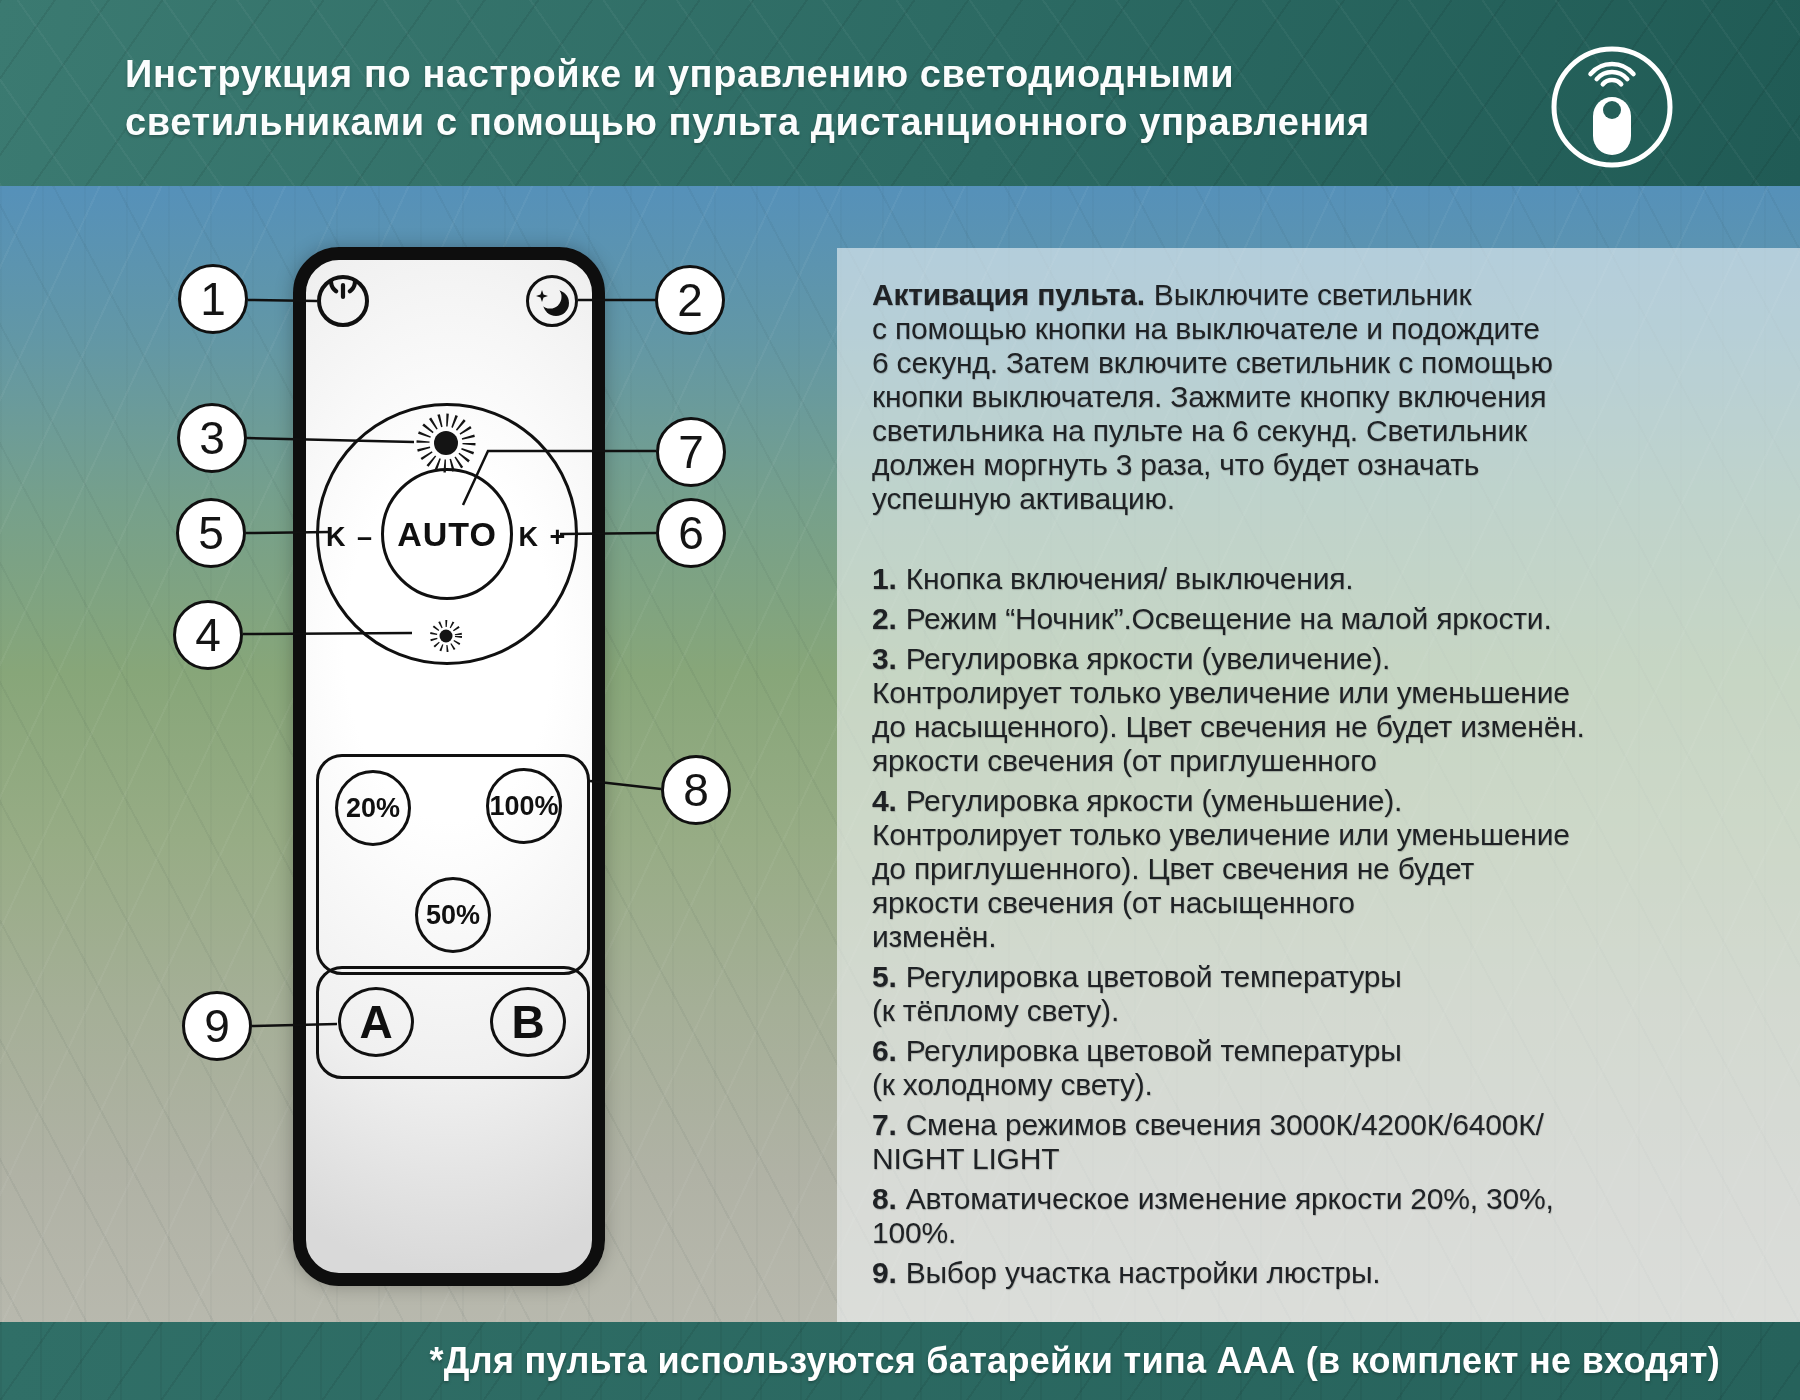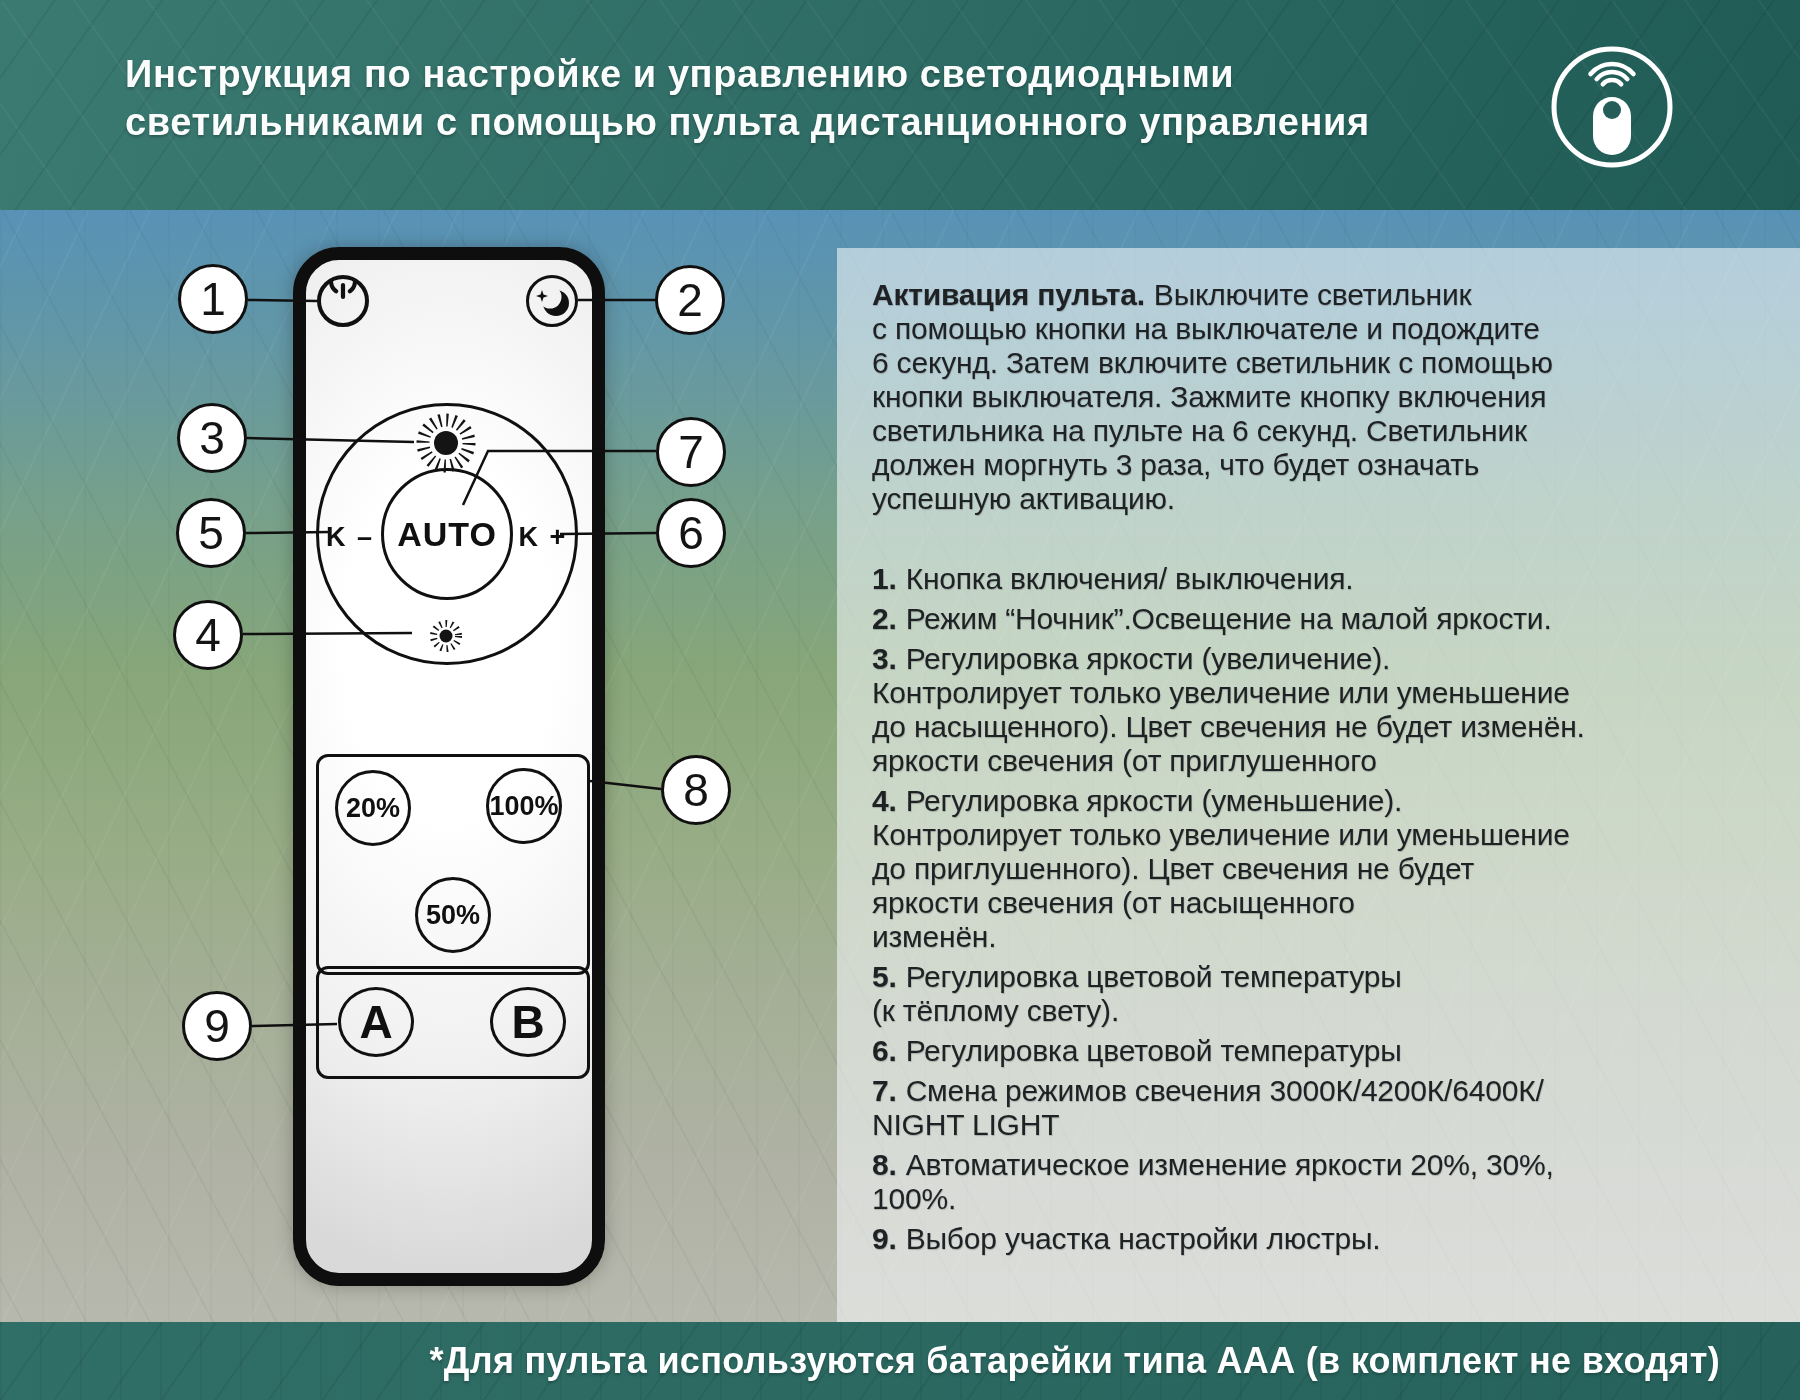--- a/index.html
+++ b/index.html
@@ -5,21 +5,21 @@
   html,body{margin:0;padding:0;}
   body{width:1800px;height:1400px;overflow:hidden;font-family:"Liberation Sans",sans-serif;}
   .page{position:relative;width:1800px;height:1400px;overflow:hidden;
     background:
       repeating-linear-gradient(115deg, rgba(255,255,255,0.045) 0 2px, transparent 2px 56px),
       repeating-linear-gradient(62deg, rgba(25,45,45,0.05) 0 2px, transparent 2px 56px),
       repeating-linear-gradient(90deg, rgba(25,45,45,0.03) 0 2px, transparent 2px 42px),
       linear-gradient(180deg,#4c8dc1 0%,#5490bc 12%,#6297a6 24%,#76a08b 36%,#87a679 48%,#97ac85 60%,#a5af97 72%,#b0b2a5 84%,#bcbcb2 100%);
   }
   
-  .header{position:absolute;left:0;top:0;width:1800px;height:210px;
+  .header{position:absolute;left:0;top:0;width:1800px;height:186px;
     background:
       repeating-linear-gradient(125deg, rgba(0,0,0,0.07) 0 2px, transparent 2px 44px),
       repeating-linear-gradient(55deg, rgba(255,255,255,0.04) 0 2px, transparent 2px 60px),
       linear-gradient(100deg,#3b7a71 0%,#2c6a63 55%,#205b55 100%);}
   .title{position:absolute;left:125px;top:50px;color:#fbfdfd;font-size:38px;font-weight:700;
     line-height:48px;letter-spacing:.6px;text-shadow:0 2px 3px rgba(0,0,0,0.25);}
   .hicon{position:absolute;left:1549px;top:44px;width:126px;height:126px;}
   
   .footer{position:absolute;left:0;top:1322px;width:1800px;height:78px;display:flex;align-items:center;
     justify-content:flex-end;padding-right:80px;box-sizing:border-box;
@@ -37,21 +37,21 @@
   .list{margin-top:46px;}
   .item{margin-bottom:6px;}
   
   .remote{position:absolute;left:293px;top:247px;width:312px;height:1039px;box-sizing:border-box;
     border:13px solid #0e0e0e;border-radius:46px;
     background:radial-gradient(130% 62% at 50% 38%, #ffffff 28%, #f0f0f0 68%, #d9d9d9 100%);
     box-shadow:0 0 18px rgba(0,0,0,0.25);}
   .rbtn{position:absolute;box-sizing:border-box;border:3px solid #101010;border-radius:50%;
     display:flex;align-items:center;justify-content:center;color:#101010;background:transparent;}
   .circle-outline{position:absolute;box-sizing:border-box;border:3px solid #101010;border-radius:50%;}
-  .group{position:absolute;box-sizing:border-box;border:3px solid #101010;border-radius:12px;}
+  .group{position:absolute;box-sizing:border-box;border:3px solid #101010;border-radius:26px;}
   .klabel{position:absolute;width:80px;text-align:center;font-size:27px;font-weight:600;
     letter-spacing:2px;color:#101010;}
   .auto{font-size:34px;font-weight:700;letter-spacing:1px;}
   .pct{font-size:27px;font-weight:700;}
   .ab{font-size:46px;font-weight:700;}
   .iconwrap{position:absolute;}
   
   .callout{position:absolute;width:70px;height:70px;box-sizing:border-box;border:3px solid #101010;
     border-radius:50%;background:#ffffff;display:flex;align-items:center;justify-content:center;
     font-size:46px;font-weight:500;color:#141414;}
@@ -109,20 +109,21 @@
         <div class="tline">до приглушенного). Цвет свечения не будет</div>
         <div class="tline">яркости свечения (от насыщенного</div>
         <div class="tline">изменён.</div>
       </div>
       <div class="item">
         <div class="tline"><span class="num">5.</span><span>Регулировка цветовой температуры</span></div>
         <div class="tline">(к тёплому свету).</div>
       </div>
       <div class="item">
         <div class="tline"><span class="num">6.</span><span>Регулировка цветовой температуры</span></div>
+        <div class="tline">(к холодному свету).</div>
       </div>
       <div class="item">
         <div class="tline"><span class="num">7.</span><span>Смена режимов свечения 3000К/4200К/6400К/</span></div>
         <div class="tline">NIGHT LIGHT</div>
       </div>
       <div class="item">
         <div class="tline"><span class="num">8.</span><span>Автоматическое изменение яркости 20%, 30%,</span></div>
         <div class="tline">100%.</div>
       </div>
       <div class="item">

